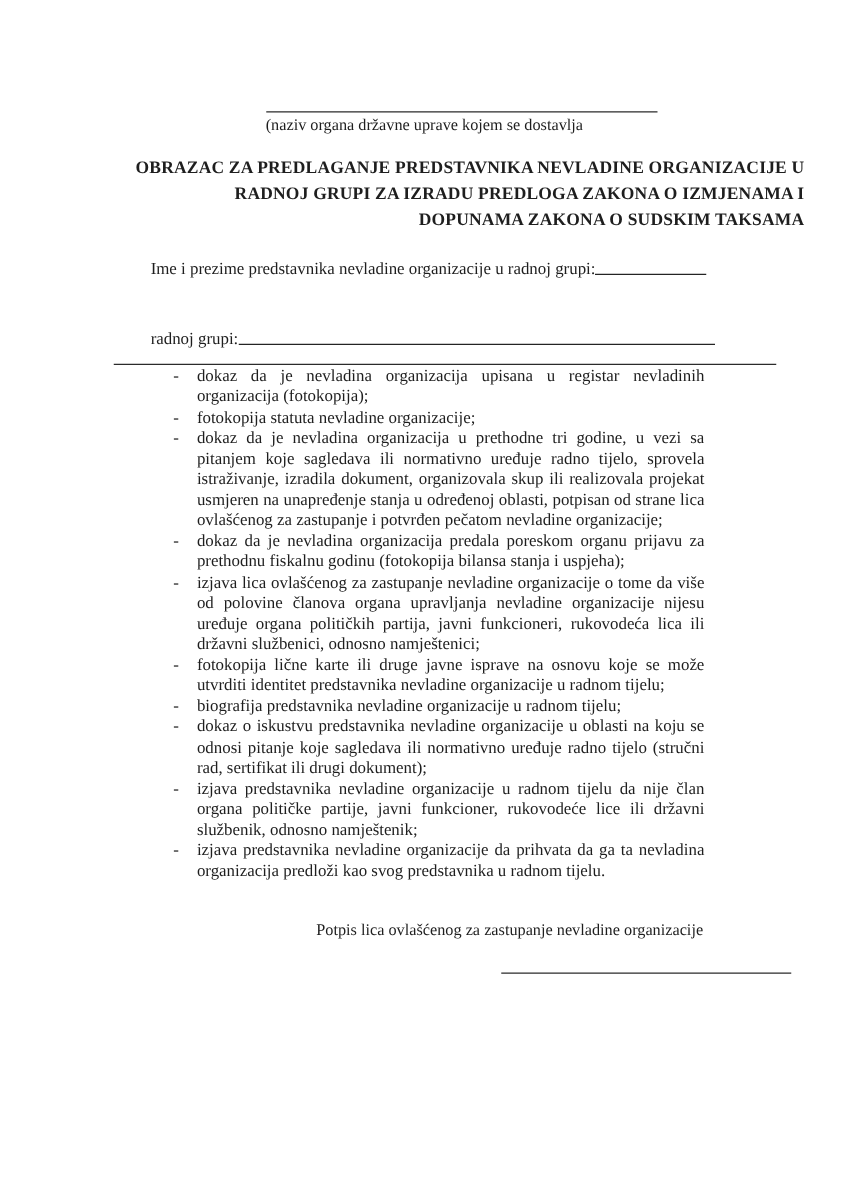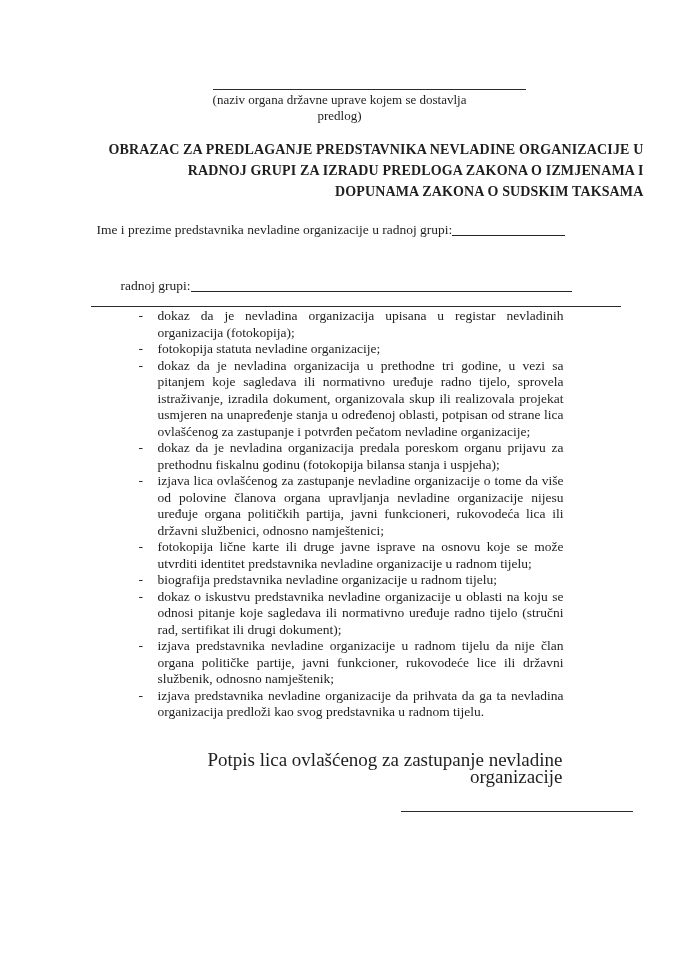--- a/index.html
+++ b/index.html
@@ -55,21 +55,21 @@
     white-space: nowrap;
   }
   .fill-line {
     flex: 1;
     height: 0;
     align-self: flex-end;
     border-bottom: 1.2px solid #242424;
     margin-bottom: 2.5px;
   }
   .name-field {
-    margin: 19px 79px 0 61px;
+    margin: 19px 79px 0 85px;
   }
   .org-field {
     margin: 18px 72px 0 85px;
   }
   .org-field .just-line {
     font-size: 13.5px;
     line-height: 17px;
     text-align: justify;
     text-align-last: justify;
   }
@@ -104,39 +104,38 @@
   }
   .doc-item .item-text {
     flex: 1;
     text-align: justify;
   }
 
   
   .sig-caption {
     margin: 30px 81px 0 85px;
     text-align: right;
-    font-size: 19px;
+    font-size: 13px;
     line-height: 17px;
   }
   .sig-line {
     margin-top: 26px;
     margin-left: 365px;
     width: 232px;
     height: 0;
     border-top: 1.3px solid #2b2b2b;
   }
 </style>
 </head>
 <body>
 
 <div class="page">
 
   <div class="recipient-underline"></div>
   <div class="recipient-caption">(naziv organa državne uprave kojem se dostavlja</div>
-  <div class="recipient-caption">predlog)</div>
 
   <div class="title-block">
     <div>OBRAZAC ZA PREDLAGANJE PREDSTAVNIKA NEVLADINE ORGANIZACIJE U</div>
     <div>RADNOJ GRUPI ZA IZRADU PREDLOGA ZAKONA O IZMJENAMA I</div>
     <div>DOPUNAMA ZAKONA O SUDSKIM TAKSAMA</div>
   </div>
 
   <div class="field-row name-field">
     <span class="label">Ime i prezime predstavnika nevladine organizacije u radnoj grupi:</span>
     <span class="fill-line"></span>

